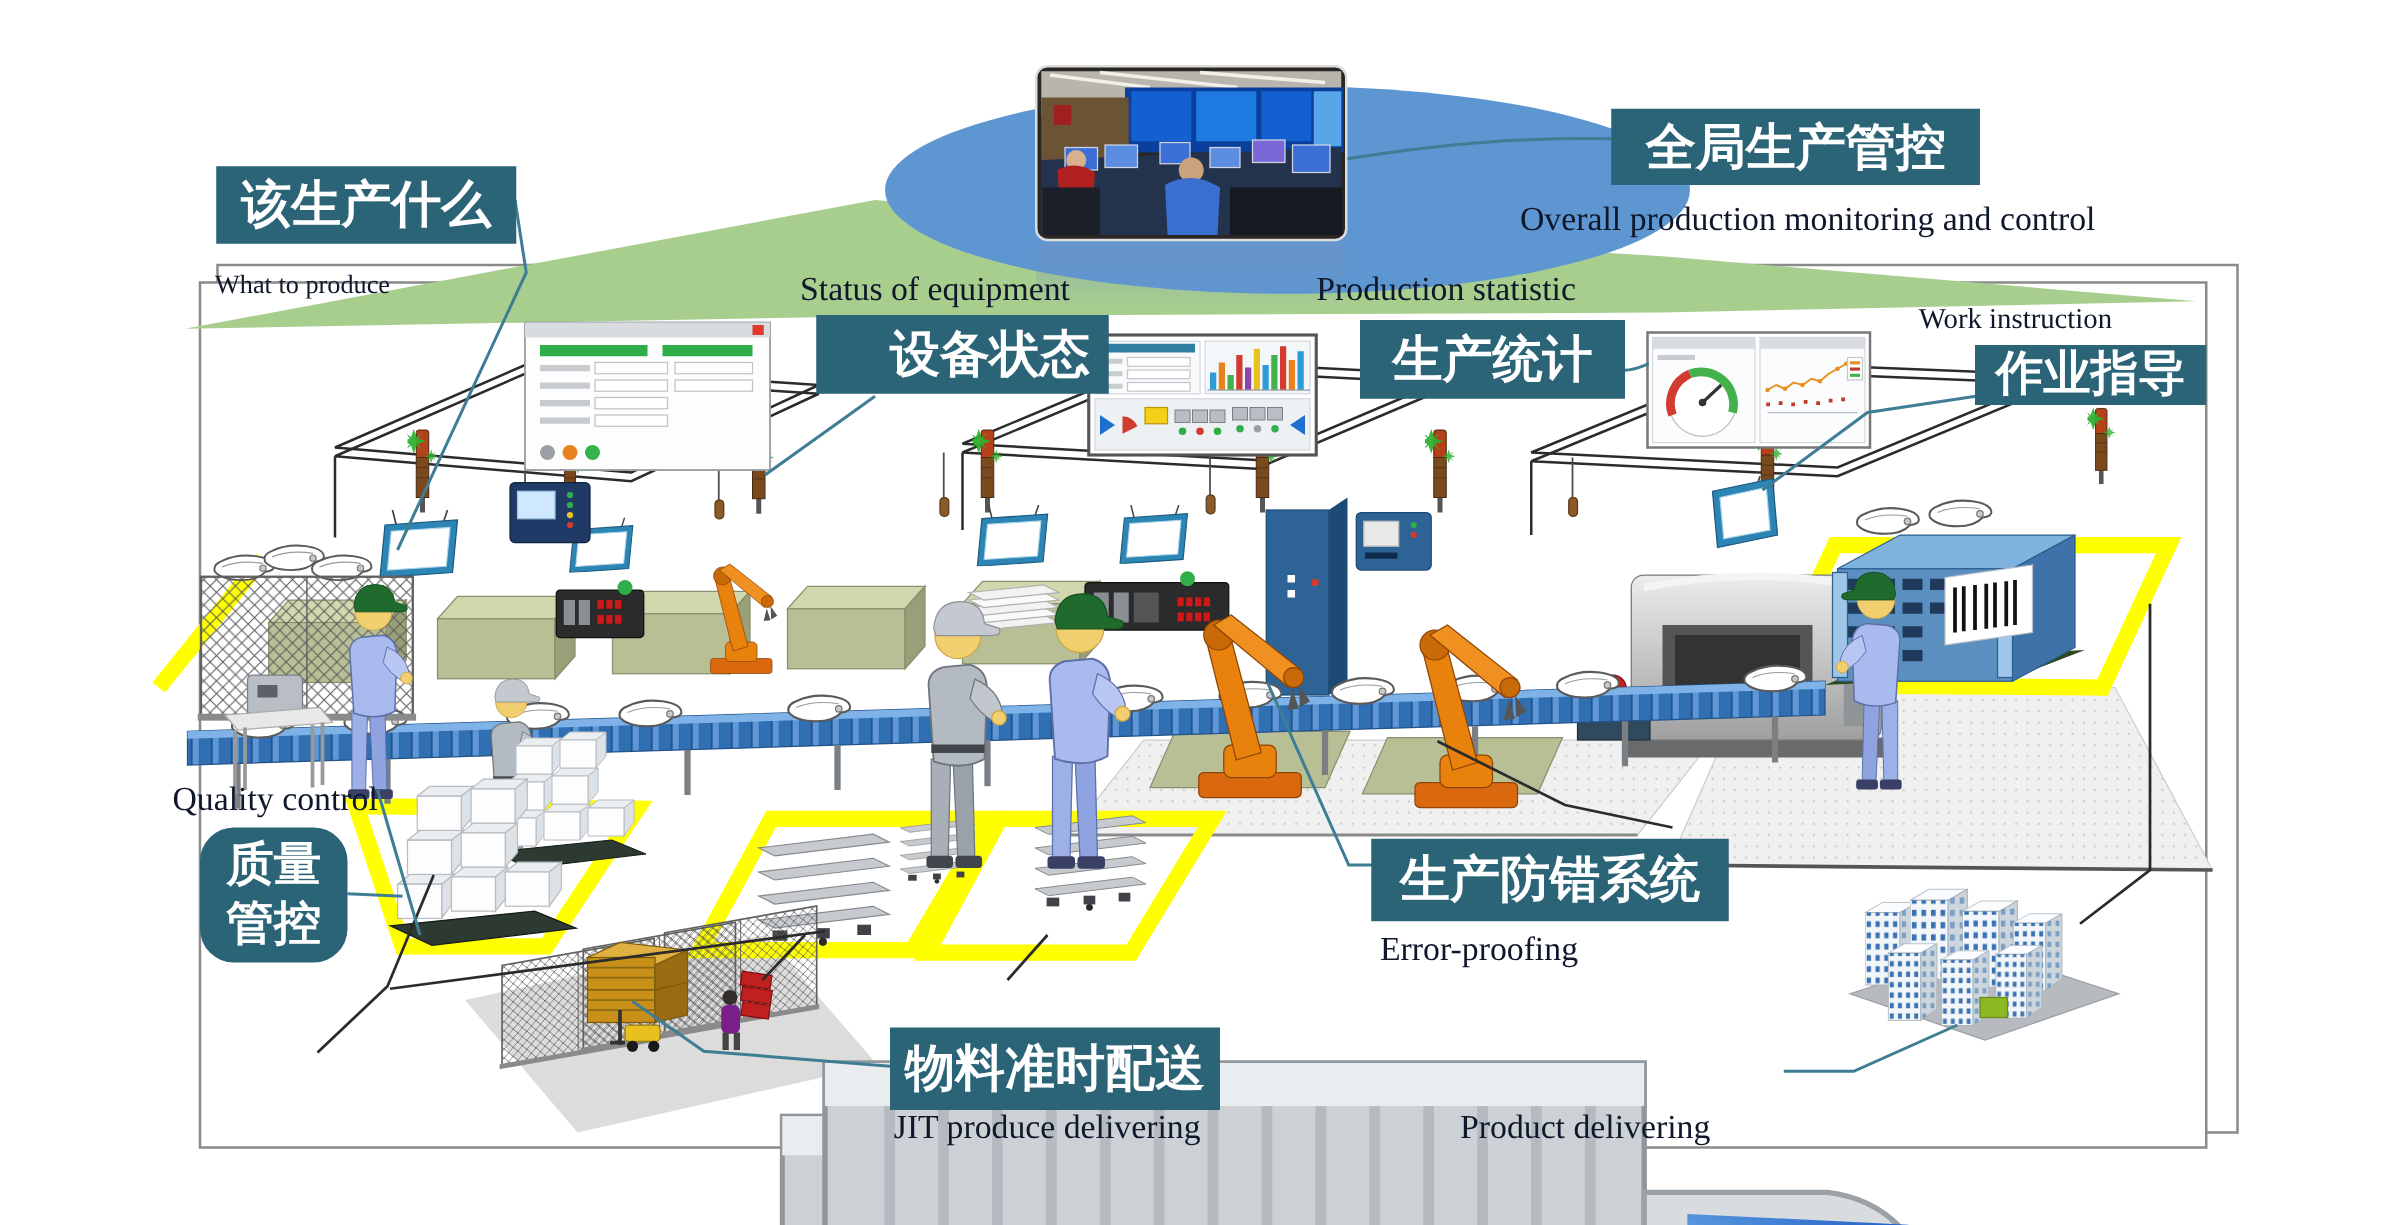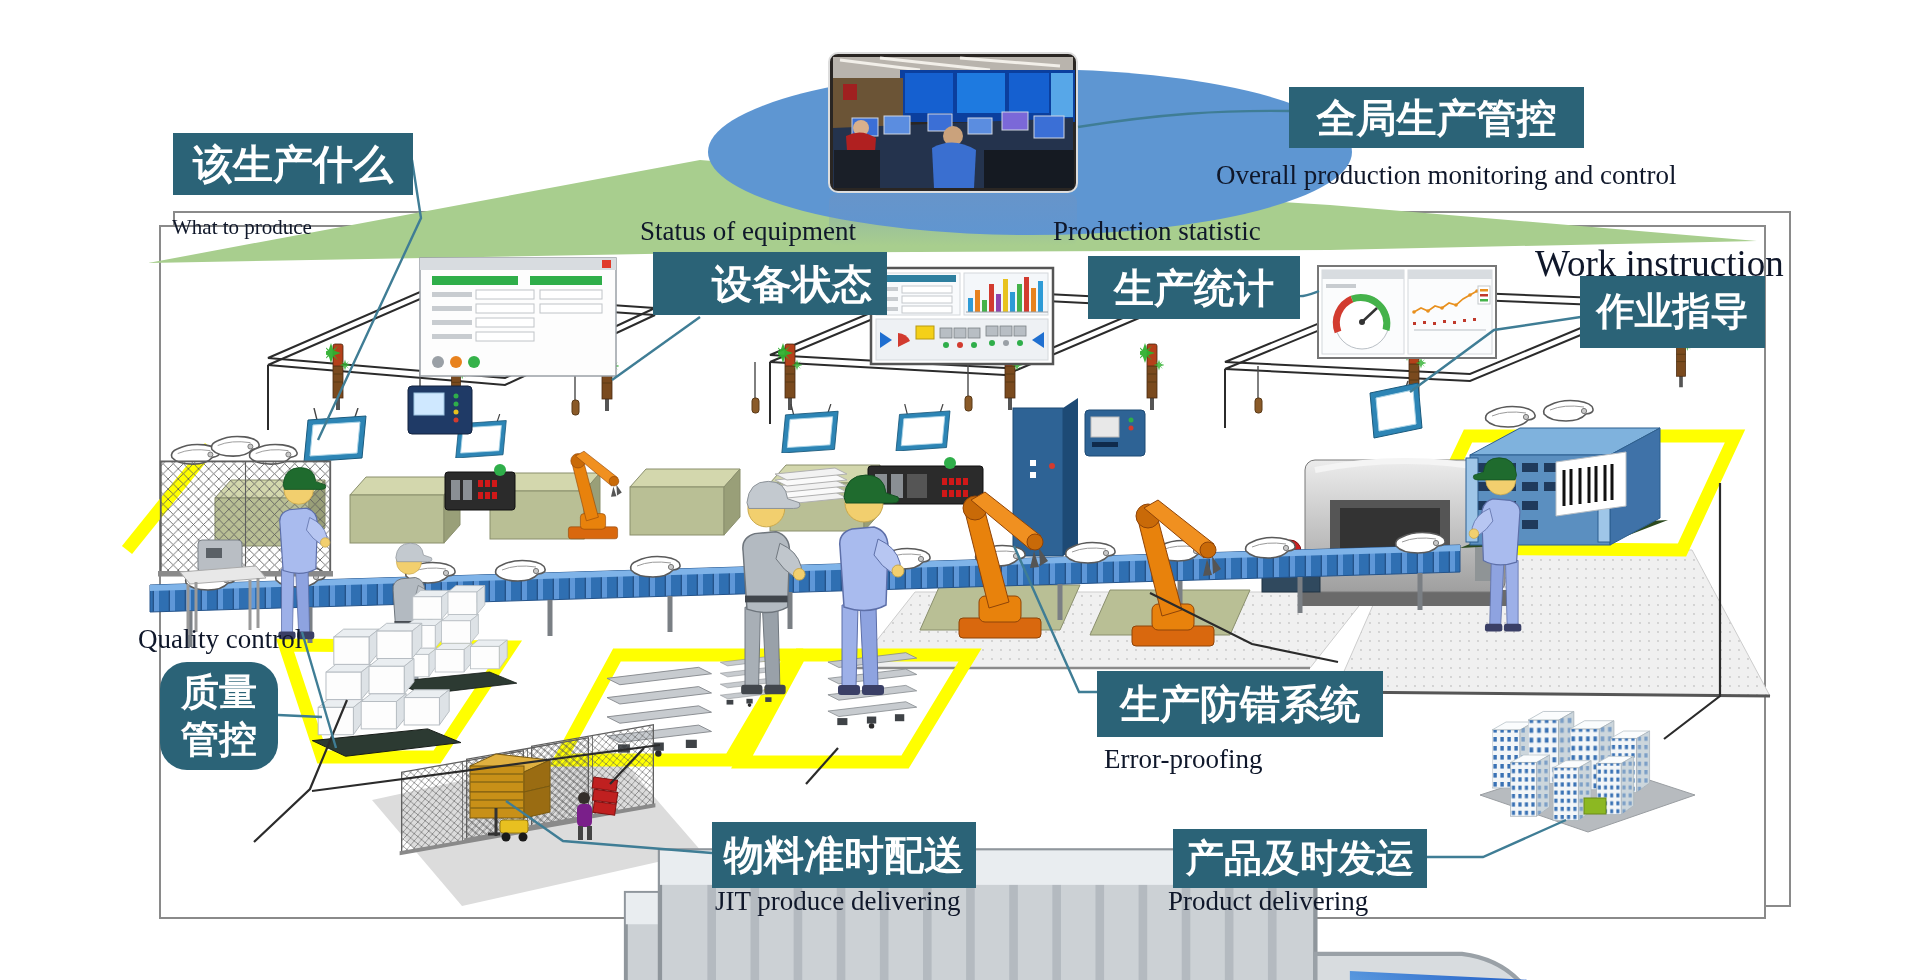--- a/index.html
+++ b/index.html
@@ -709,39 +709,36 @@
 <div class="cap" style="left:640px;top:216px;font-size:27px;">Status of equipment</div>
 <div class="chip" style="left:653px;top:252px;width:190px;height:63px;font-size:40px;padding-left:44px;">
   <span>设备状态</span>
 </div>
 
 <div class="cap" style="left:1053px;top:216px;font-size:27px;">Production statistic</div>
 <div class="chip" style="left:1088px;top:256px;width:212px;height:63px;font-size:40px;">
   <span>生产统计</span>
 </div>
 
-<div class="cap" style="left:1535px;top:242px;font-size:37px;">Work instruction</div>
-<div class="chip" style="left:1580px;top:276px;width:185px;height:72px;font-size:38px;">
+<div class="cap" style="left:1535px;top:242px;font-size:23px;">Work instruction</div>
+<div class="chip" style="left:1580px;top:276px;width:185px;height:48px;font-size:38px;">
   <span>作业指导</span>
 </div>
 
 <div class="cap" style="left:138px;top:624px;font-size:27px;">Quality control</div>
 <div class="chip" style="left:160px;top:662px;width:118px;height:108px;font-size:38px;flex-direction:column;border-radius:27px;">
   <span>质量</span>
   <span>管控</span>
 </div>
 
 <div class="chip" style="left:1097px;top:671px;width:286px;height:66px;font-size:40px;">
   <span>生产防错系统</span>
 </div>
 <div class="cap" style="left:1104px;top:744px;font-size:27px;">Error-proofing</div>
 
 <div class="chip" style="left:712px;top:822px;width:264px;height:66px;font-size:40px;">
   <span>物料准时配送</span>
 </div>
 <div class="cap" style="left:715px;top:886px;font-size:27px;">JIT produce delivering</div>
 
-<div class="chip" style="left:1173px;top:829px;width:254px;height:59px;font-size:38px;">
-  <span>产品及时发运</span>
-</div>
 <div class="cap" style="left:1168px;top:886px;font-size:27px;">Product delivering</div>
 
 </div>
 
 </body></html>

